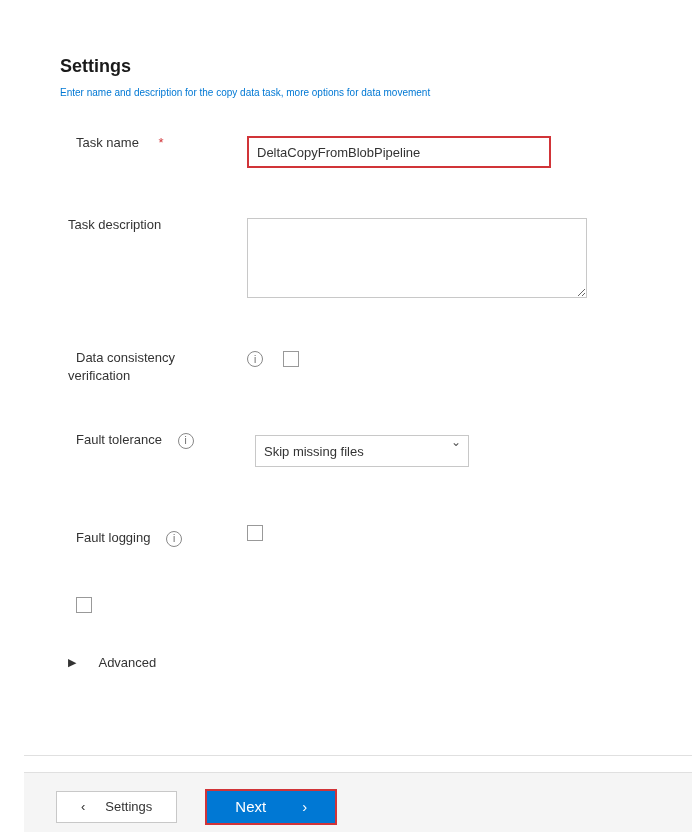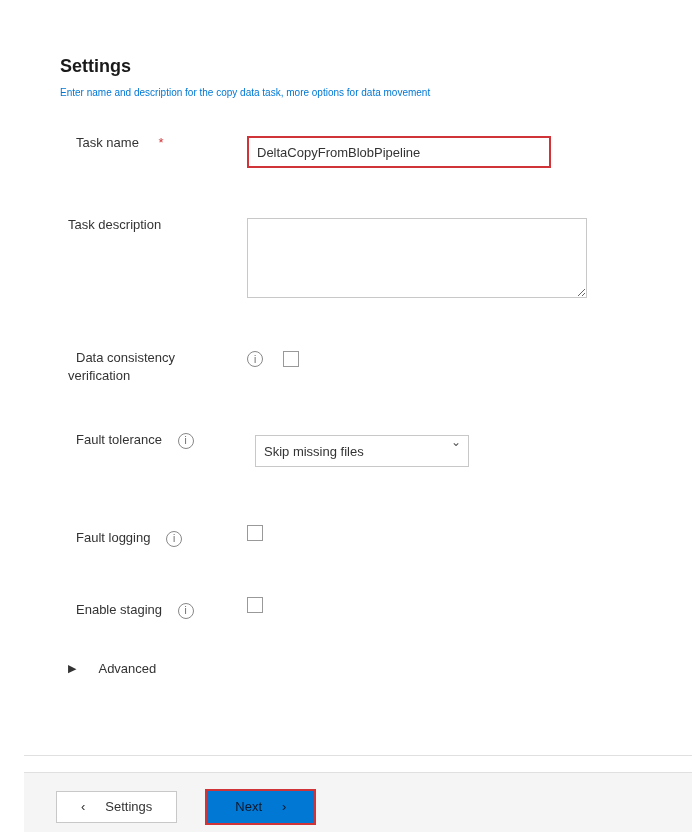--- a/index.html
+++ b/index.html
@@ -185,26 +185,26 @@
       display: flex;
       align-items: center;
       gap: 4px;
     }
 
     .btn-next {
       height: 36px;
       padding: 0 20px;
       background: #0078d4;
       border: 2px solid #d13438;
-      color: #0f172a;
-      font-size: 13px;
-      cursor: pointer;
-      display: flex;
-      align-items: center;
-      gap: 4px;
+      color: #ffffff;
+      font-size: 15px;
+      cursor: pointer;
+      display: flex;
+      align-items: center;
+      gap: 20px;
       font-weight: 500;
     }
   </style>
 </head>
 <body>
 
 <div class="main-content">
 
   <div class="page-title">Settings</div>
   <div class="page-description">Enter name and description for the copy data task, more options for data movement</div>
@@ -257,24 +257,20 @@
     <div class="form-label">
       <span>Fault logging</span>
       <span class="info-icon" style="margin-left:4px;">i</span>
     </div>
     <div class="form-control-wrapper checkbox-row">
       <input type="checkbox" class="checkbox-input" style="">
     </div>
   </div>
 
   <div class="form-row">
-    <div class="form-label">
-      <span>Enable staging</span>
-      <span class="info-icon" style="margin-left:4px;">i</span>
-    </div>
     <div class="form-control-wrapper checkbox-row">
       <input type="checkbox" class="checkbox-input" style="">
     </div>
   </div>
 
   <div class="advanced-row">
     <span class="chevron-right">▶</span>
     <span>Advanced</span>
   </div>
 

